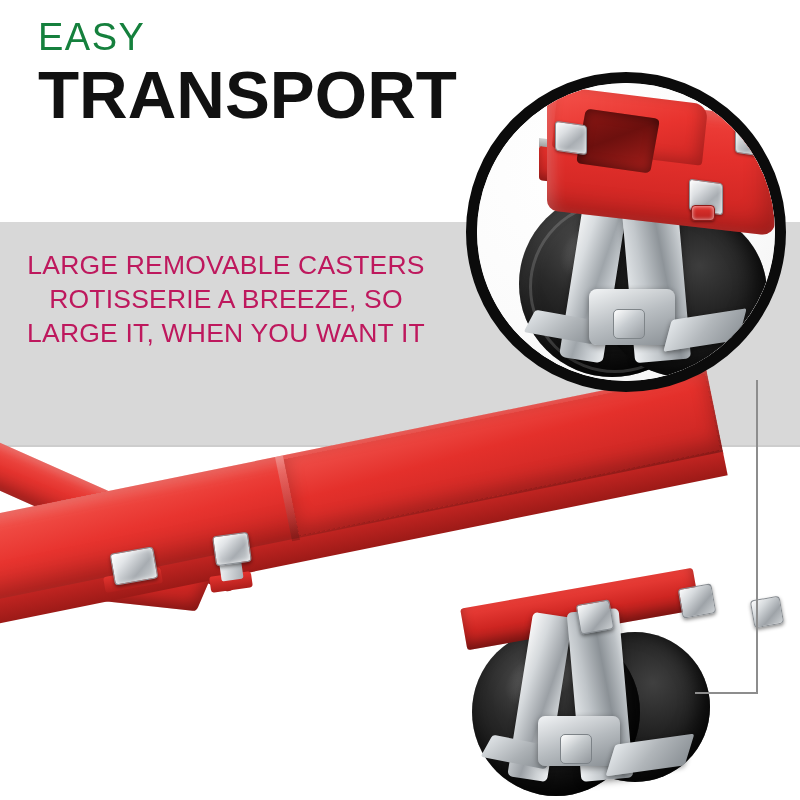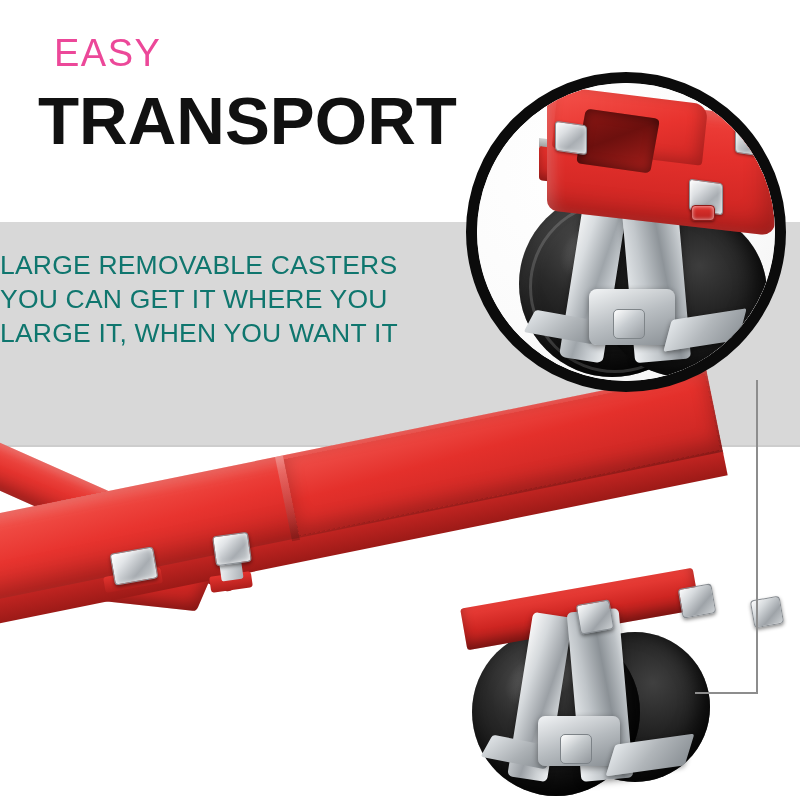--- a/index.html
+++ b/index.html
@@ -24,23 +24,23 @@
     position: absolute;
     left: 38px;
     top: 18px;
     z-index: 40;
   }
   .eyebrow {
     font-family: "Liberation Sans", sans-serif;
     font-size: 38px;
     font-weight: 400;
     letter-spacing: 1.5px;
-    color: #ec4899;
+    color: #15803d;
     line-height: 1;
-    margin: 16px;
+    margin: 0;
     white-space: nowrap;
   }
   .headline {
     font-family: "Liberation Sans", sans-serif;
     font-size: 66px;
     font-weight: 700;
     letter-spacing: 0px;
     color: #111111;
     line-height: 1.02;
     margin: 6px 0 0 0;
@@ -67,22 +67,22 @@
     bottom: 0;
     height: 2px;
     background: rgba(0,0,0,0.05);
   }
   .body-copy {
     position: absolute;
     left: 0px;
     top: 248px;
     width: 452px;
     z-index: 20;
-    text-align: left;
-    color: #0f766e;
+    text-align: center;
+    color: #be185d;
     font-family: "Liberation Sans", sans-serif;
     font-size: 26.5px;
     font-weight: 400;
     letter-spacing: 0.2px;
     line-height: 1.29;
   }
   .body-copy .ln { display: block; white-space: nowrap; }
 
   
   .inset-circle {
@@ -542,21 +542,21 @@
 
   <div class="headline-block">
     <div class="eyebrow">EASY</div>
     <div class="headline">TRANSPORT</div>
   </div>
 
   <div class="gray-band"></div>
 
   <div class="body-copy">
     <span class="ln">LARGE REMOVABLE CASTERS</span>
-    <span class="ln">YOU CAN GET IT WHERE YOU</span>
+    <span class="ln">ROTISSERIE A BREEZE, SO</span>
     <span class="ln">LARGE IT, WHEN YOU WANT IT</span>
   </div>
 
   <div class="inset-circle">
     <div class="inset-inner">
       <div class="ins-wheel"></div>
       <div class="ins-wheel-rim"></div>
       <div class="ins-wheel2"></div>
       <div class="ins-fork"></div>
       <div class="ins-fork2"></div>

